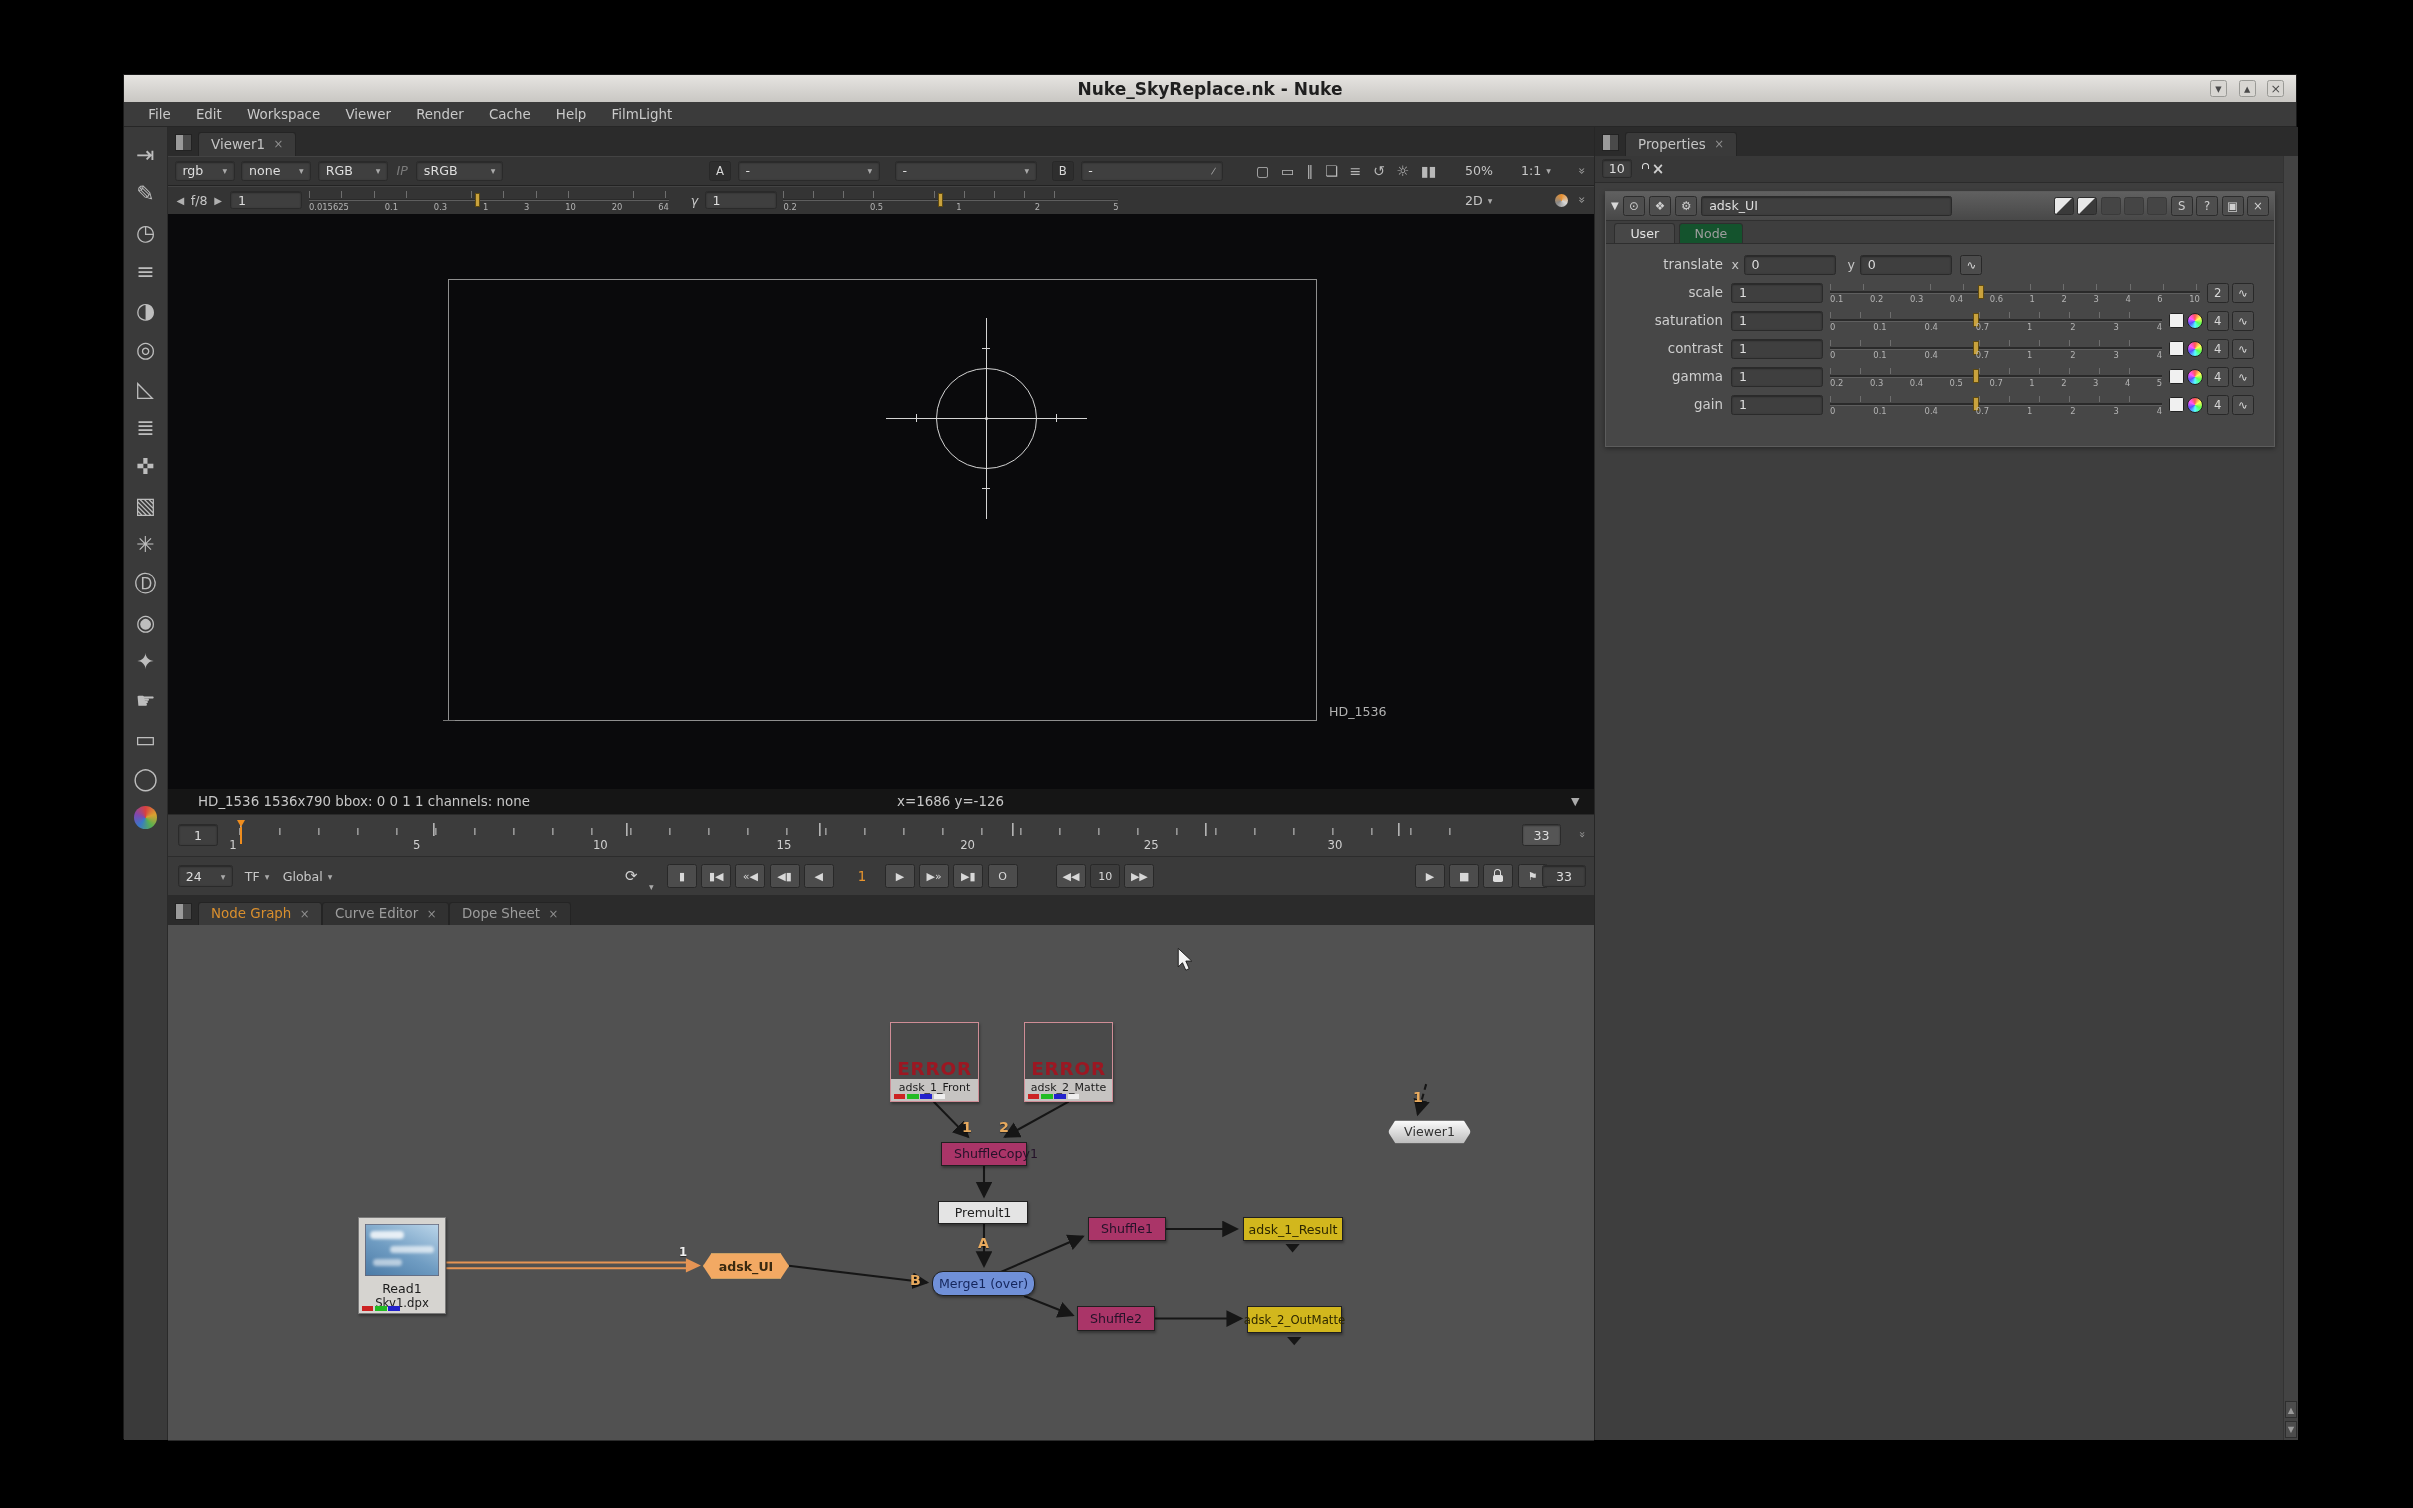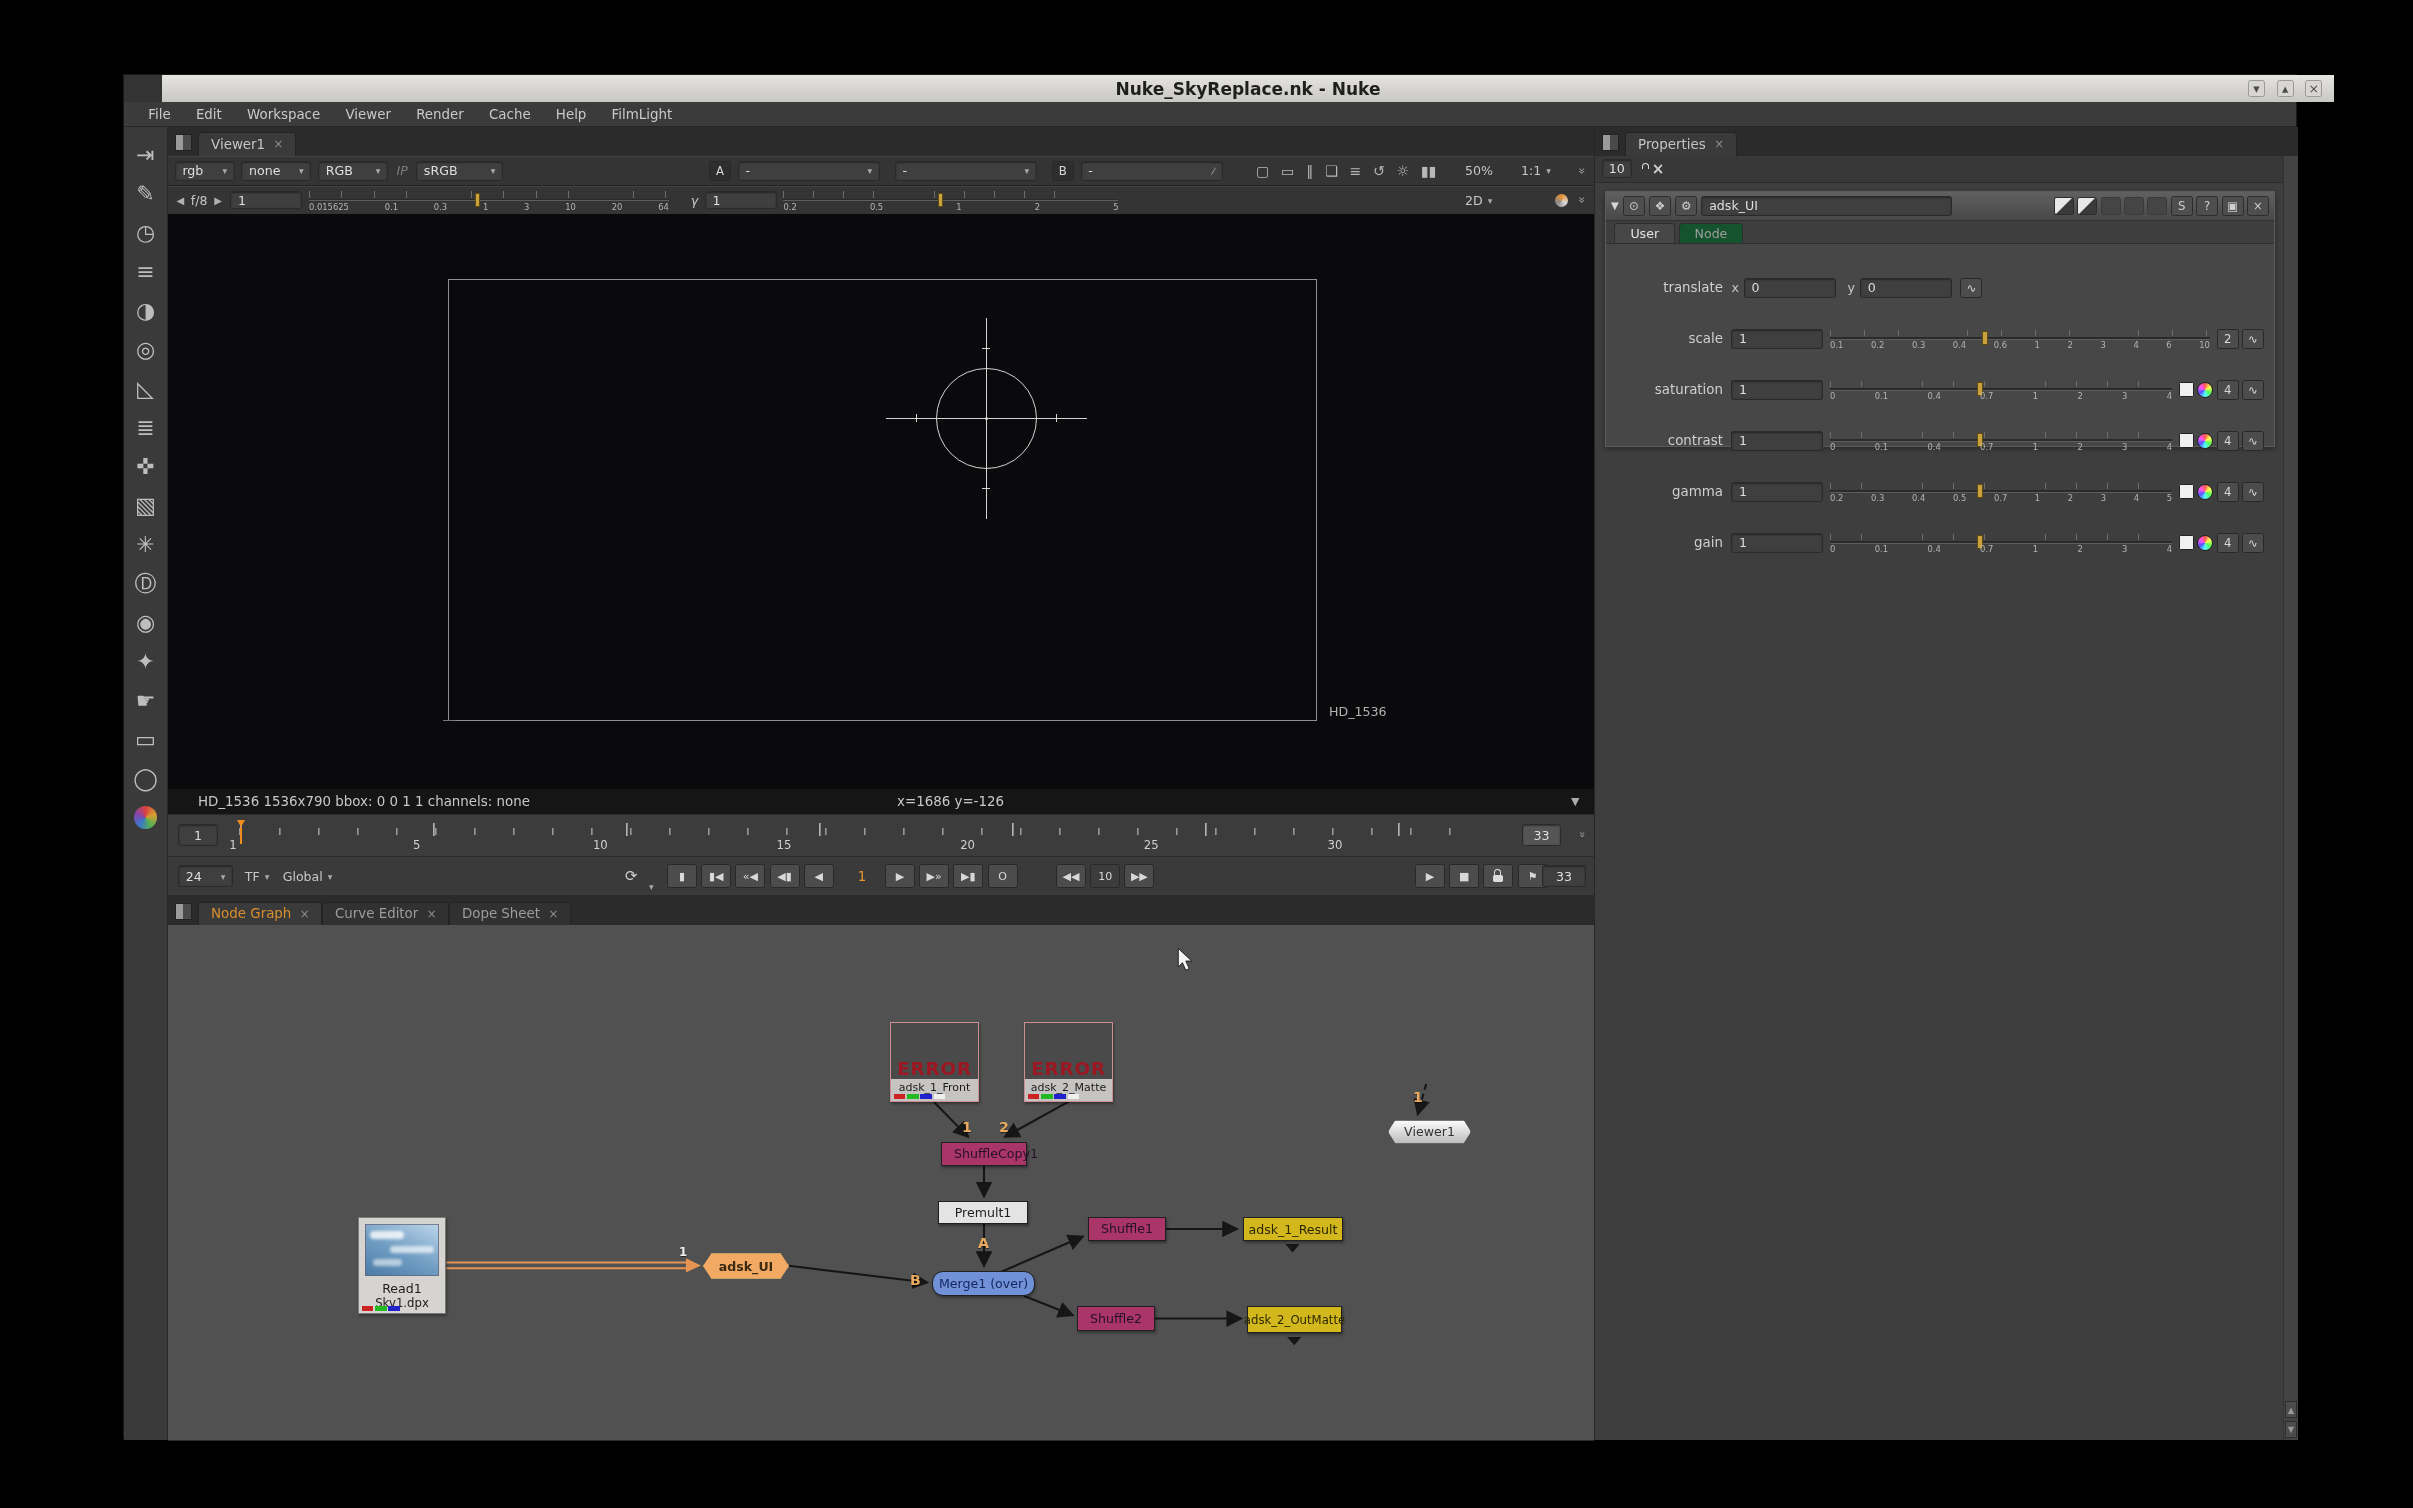--- a/index.html
+++ b/index.html
@@ -1,20 +1,20 @@
 <!DOCTYPE html>
 <html style="font-size:13.4px"><head>
 <meta charset="utf-8">
 <style>
   html,body{margin:0;padding:0;background:#000;}
   *{box-sizing:border-box;font-family:"DejaVu Sans",sans-serif;}
   .page{position:relative;width:2413px;height:1508px;background:#000;overflow:hidden;}
   .window{position:absolute;left:123px;top:74px;width:2174px;height:1365px;background:#333;border:0.8px solid #1a1a1a;}
   
-  .titlebar{position:absolute;left:0;top:0;width:100%;height:27px;background:linear-gradient(#e6e4e1,#c9c7c3);display:flex;align-items:center;justify-content:center;margin-left:38px;}
+  .titlebar{position:absolute;left:0;top:0;width:100%;height:27px;background:linear-gradient(#e6e4e1,#c9c7c3);display:flex;align-items:center;justify-content:center;}
   .titlebar .title{font-size:17px;font-weight:bold;color:#1f1f1f;}
   .winbtns{position:absolute;right:11.7px;top:0;height:27px;display:flex;align-items:center;gap:11.7px;}
   .winbtns span{font-size:12.6px;color:#4a4a4a;width:17px;text-align:center;border:0.8px solid #9a9a96;border-radius:2.5px;background:#d8d6d2;line-height:15px;}
   
   .menubar{position:absolute;left:0;top:27px;width:100%;height:25px;background:#3b3b3b;border-bottom:0.8px solid #262626;display:flex;align-items:center;padding-left:11.7px;}
   .menubar span{color:#c9c9c9;font-size:13.4px;padding:0 12.6px;}
   
   .toolcol{position:absolute;left:0;top:52px;width:44px;height:1313px;background:#3a3a3a;border-right:0.8px solid #2a2a2a;display:flex;flex-direction:column;align-items:center;padding-top:8.4px;}
   .toolcol span{display:flex;align-items:center;justify-content:center;width:34px;height:39px;font-size:22px;color:#bdbdbd;}
   .fl-disc{width:23.5px;height:23.5px;border-radius:50%;background:conic-gradient(#d84040,#d8a030,#58b050,#3878c8,#8048b0,#d84040);margin:7.5px 0;}
@@ -70,21 +70,21 @@
   .ptool{position:absolute;left:0;top:28.5px;width:100%;height:27px;background:#383838;border-bottom:0.8px solid #2b2b2b;display:flex;align-items:center;gap:10px;padding-left:6.7px;}
   .npanel{position:absolute;left:10px;top:64px;width:670px;height:256px;background:#474747;border:0.8px solid #5c5c5c;box-shadow:0 1.7px 5px rgba(0,0,0,.4);}
   .nphead{height:28.5px;background:linear-gradient(#606060,#484848);border-bottom:0.8px solid #303030;display:flex;align-items:center;gap:4.2px;padding:0 5px;}
   .nphead .hbtn{width:22px;height:20px;background:#4e4e4e;border:0.8px solid #2c2c2c;border-radius:2.5px;color:#d0d0d0;font-size:11.7px;display:flex;align-items:center;justify-content:center;}
   .swatch{width:20px;height:18.4px;border:0.8px solid #2c2c2c;border-radius:2.5px;background:linear-gradient(135deg,#e8e8e8 0 49%,#3a3a3a 51%);}
   .dimb{width:20px;height:18.4px;border:0.8px solid #3a3a3a;border-radius:2.5px;background:#454545;}
   .nptabs{height:23.5px;display:flex;align-items:flex-end;background:#3e3e3e;border-bottom:0.8px solid #2e2e2e;padding-left:8.4px;gap:3.4px;}
   .nptab{height:20px;padding:0 15px;display:flex;align-items:center;font-size:12.6px;border-radius:3.4px 3.4px 0 0;}
   .nptab.on{background:#474747;border:0.8px solid #2e2e2e;border-bottom:none;color:#e2e2e2;}
   .nptab.off{background:#14532d;border:0.8px solid #2e2e2e;border-bottom:none;color:#9d9d9d;}
-  .prow{display:flex;align-items:center;height:28px;padding-right:10px;margin-top:23px;}
+  .prow{display:flex;align-items:center;height:28px;padding-right:20px;}
   .prow .plabel{width:117px;text-align:right;color:#cfcfcf;font-size:13.4px;margin-right:8.4px;flex:none;}
   .pfld{width:92px;height:20px;flex:none;}
   .slider{position:relative;flex:1;height:25px;margin:0 6.7px;}
   .slider .track{position:absolute;left:0;right:0;top:11px;height:2.5px;background:#2a2a2a;border-bottom:0.8px solid #5e5e5e;}
   .slider .stick{position:absolute;left:0;right:0;top:3.4px;height:6.7px;background:repeating-linear-gradient(90deg,#6e6e6e 0 0.8px,transparent 0.8px 9%);}
   .slider .handle{position:absolute;top:5px;left:43%;width:5.9px;height:14.2px;background:#c9a23d;border:0.8px solid #5e4a12;}
   .slider .slabels{position:absolute;left:0;right:0;top:14.2px;display:flex;justify-content:space-between;}
   .slider .slabels span{font-size:8.4px;color:#b4b4b4;}
   .chk{width:15px;height:15px;background:#f0f0f0;border:0.8px solid #222;border-radius:1.7px;flex:none;}
   .wheel{width:16px;height:16px;border-radius:50%;background:conic-gradient(#f55,#ff5,#5f5,#5ff,#55f,#f5f,#f55);border:0.8px solid #222;flex:none;}

